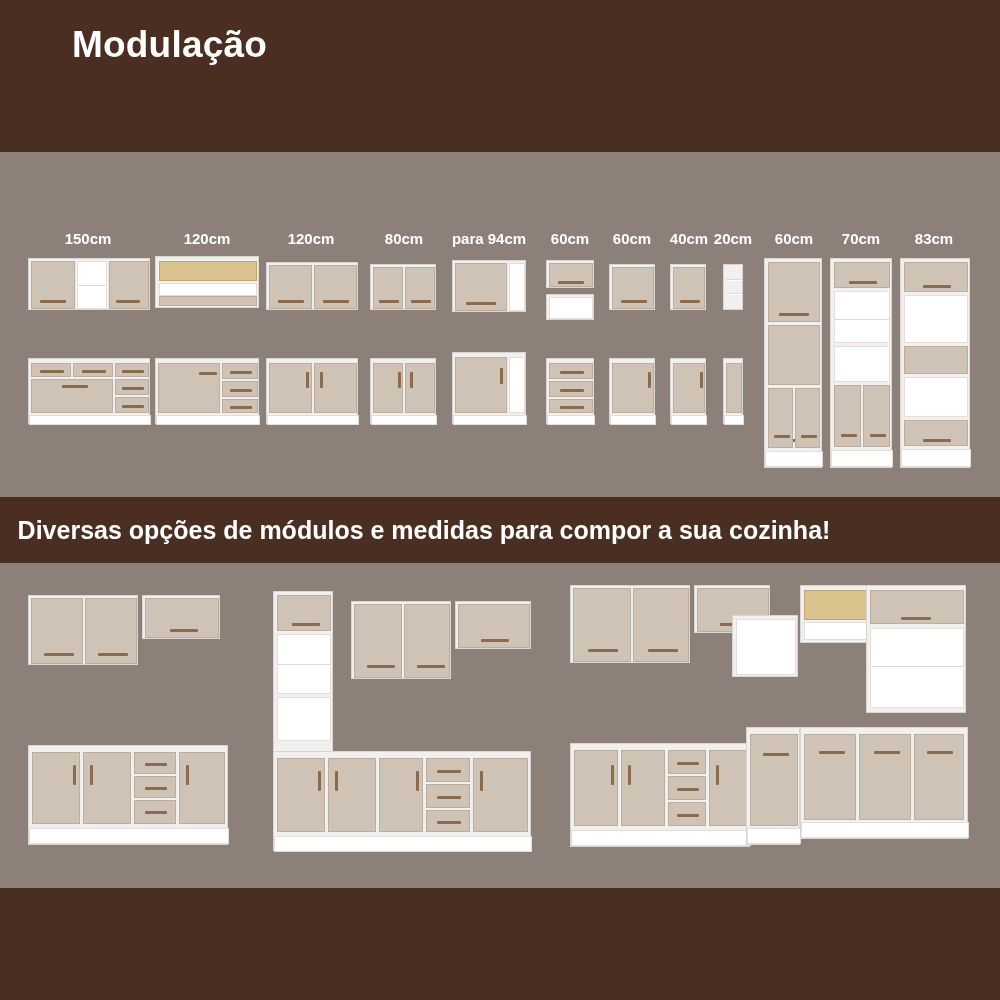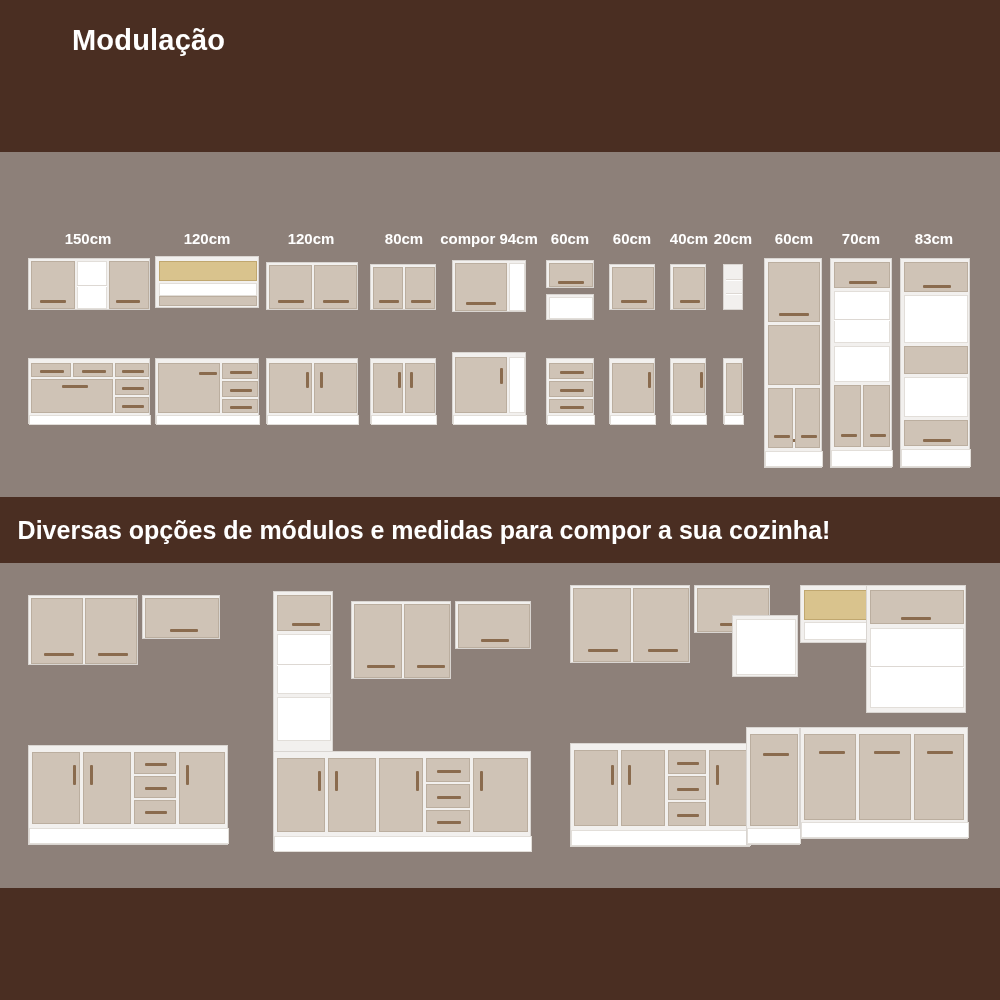--- a/index.html
+++ b/index.html
@@ -24,21 +24,21 @@
   .header-band {
     position: absolute;
     left: 0; top: 0;
     width: 1000px; height: 152px;
     background: #4a2e22;
   }
   .header-sub {
     position: absolute;
     left: 72px; top: 24px;
     color: #ffffff;
-    font-size: 29px;
+    font-size: 37px;
     font-weight: bold;
     letter-spacing: 0.2px;
   }
   .header-title {
     position: absolute;
     left: 70px; top: 54px;
     color: #ffffff;
     font-size: 62px;
     font-weight: bold;
     letter-spacing: 0.5px;
@@ -165,21 +165,21 @@
 
   <div class="header-band"></div>
   <div class="header-sub">Modulação</div>
 
   <div class="modules-region">
 
     <div class="dim-label" style="left:38px; top:78px; width:100px;">150cm</div>
     <div class="dim-label" style="left:157px; top:78px; width:100px;">120cm</div>
     <div class="dim-label" style="left:261px; top:78px; width:100px;">120cm</div>
     <div class="dim-label" style="left:354px; top:78px; width:100px;">80cm</div>
-    <div class="dim-label" style="left:424px; top:78px; width:130px;">compor 94cm</div>
+    <div class="dim-label" style="left:424px; top:78px; width:130px;">para 94cm</div>
     <div class="dim-label" style="left:530px; top:78px; width:80px;">60cm</div>
     <div class="dim-label" style="left:592px; top:78px; width:80px;">60cm</div>
     <div class="dim-label" style="left:649px; top:78px; width:80px;">40cm</div>
     <div class="dim-label" style="left:693px; top:78px; width:80px;">20cm</div>
     <div class="dim-label" style="left:754px; top:78px; width:80px;">60cm</div>
     <div class="dim-label" style="left:821px; top:78px; width:80px;">70cm</div>
     <div class="dim-label" style="left:894px; top:78px; width:80px;">83cm</div>
 
     <div class="cab carcass" style="left:28px; top:106px; width:122px; height:52px;">
       <div class="door" style="left:2px; top:2px; width:44px; height:48px;">

